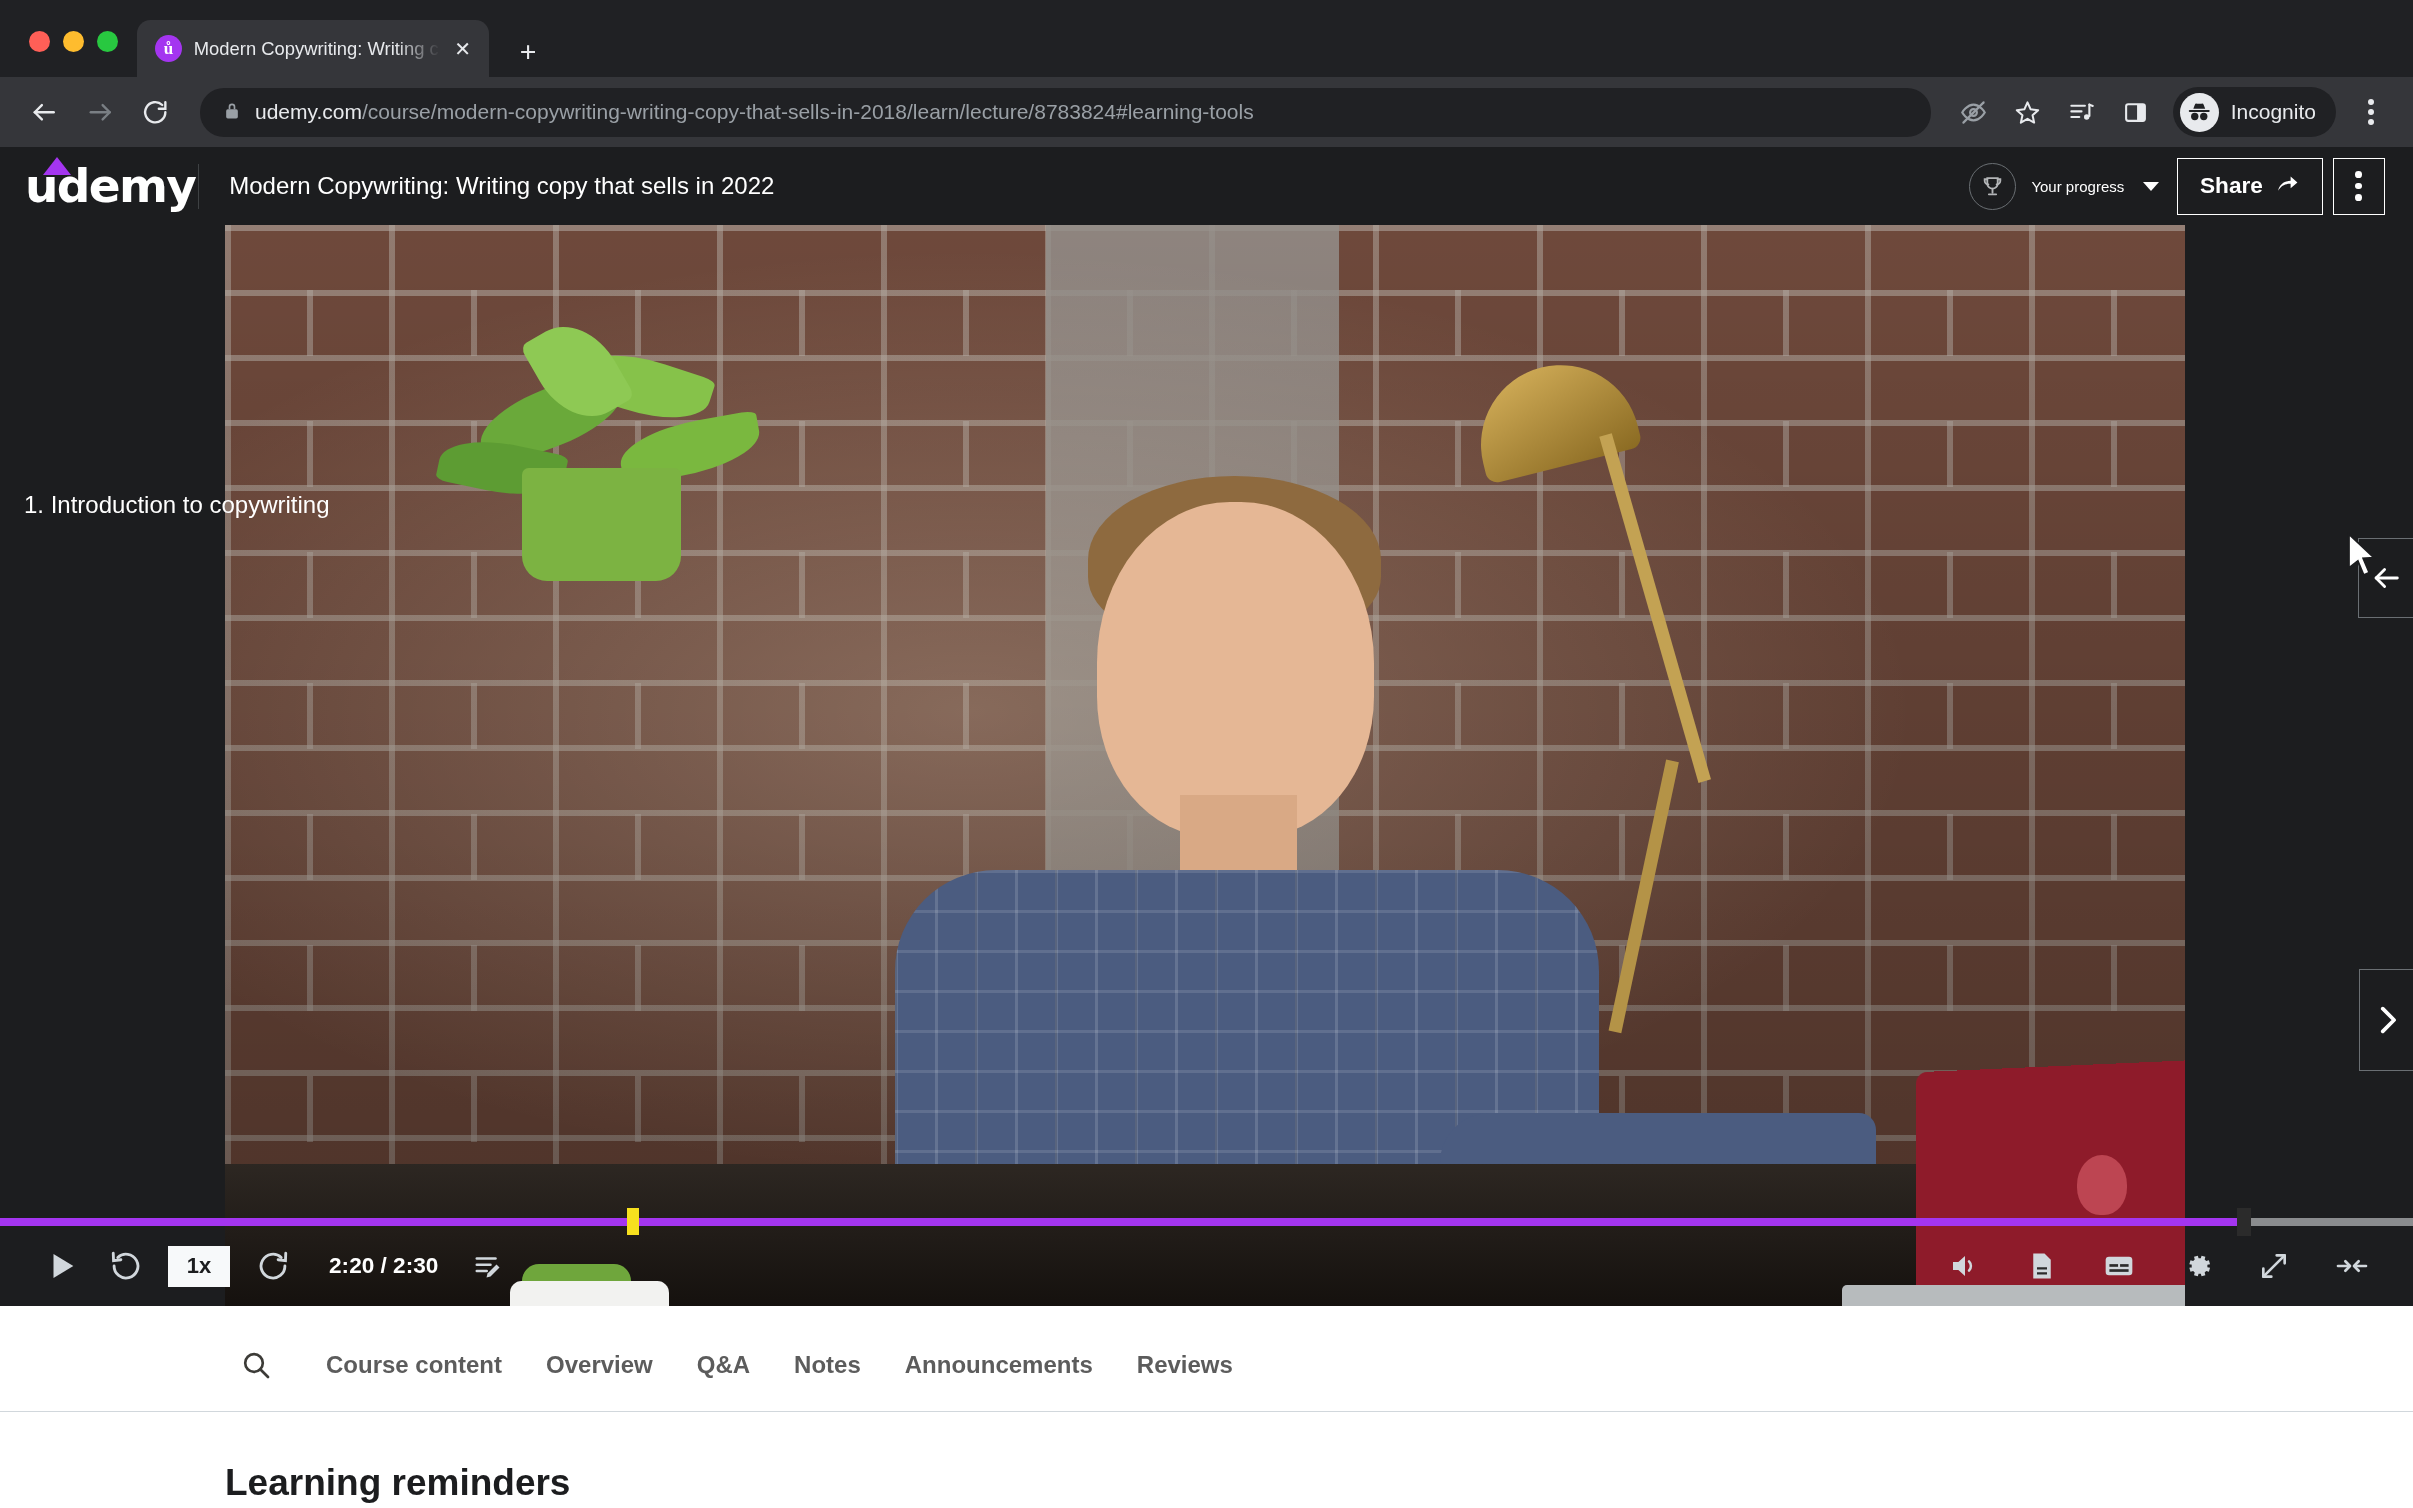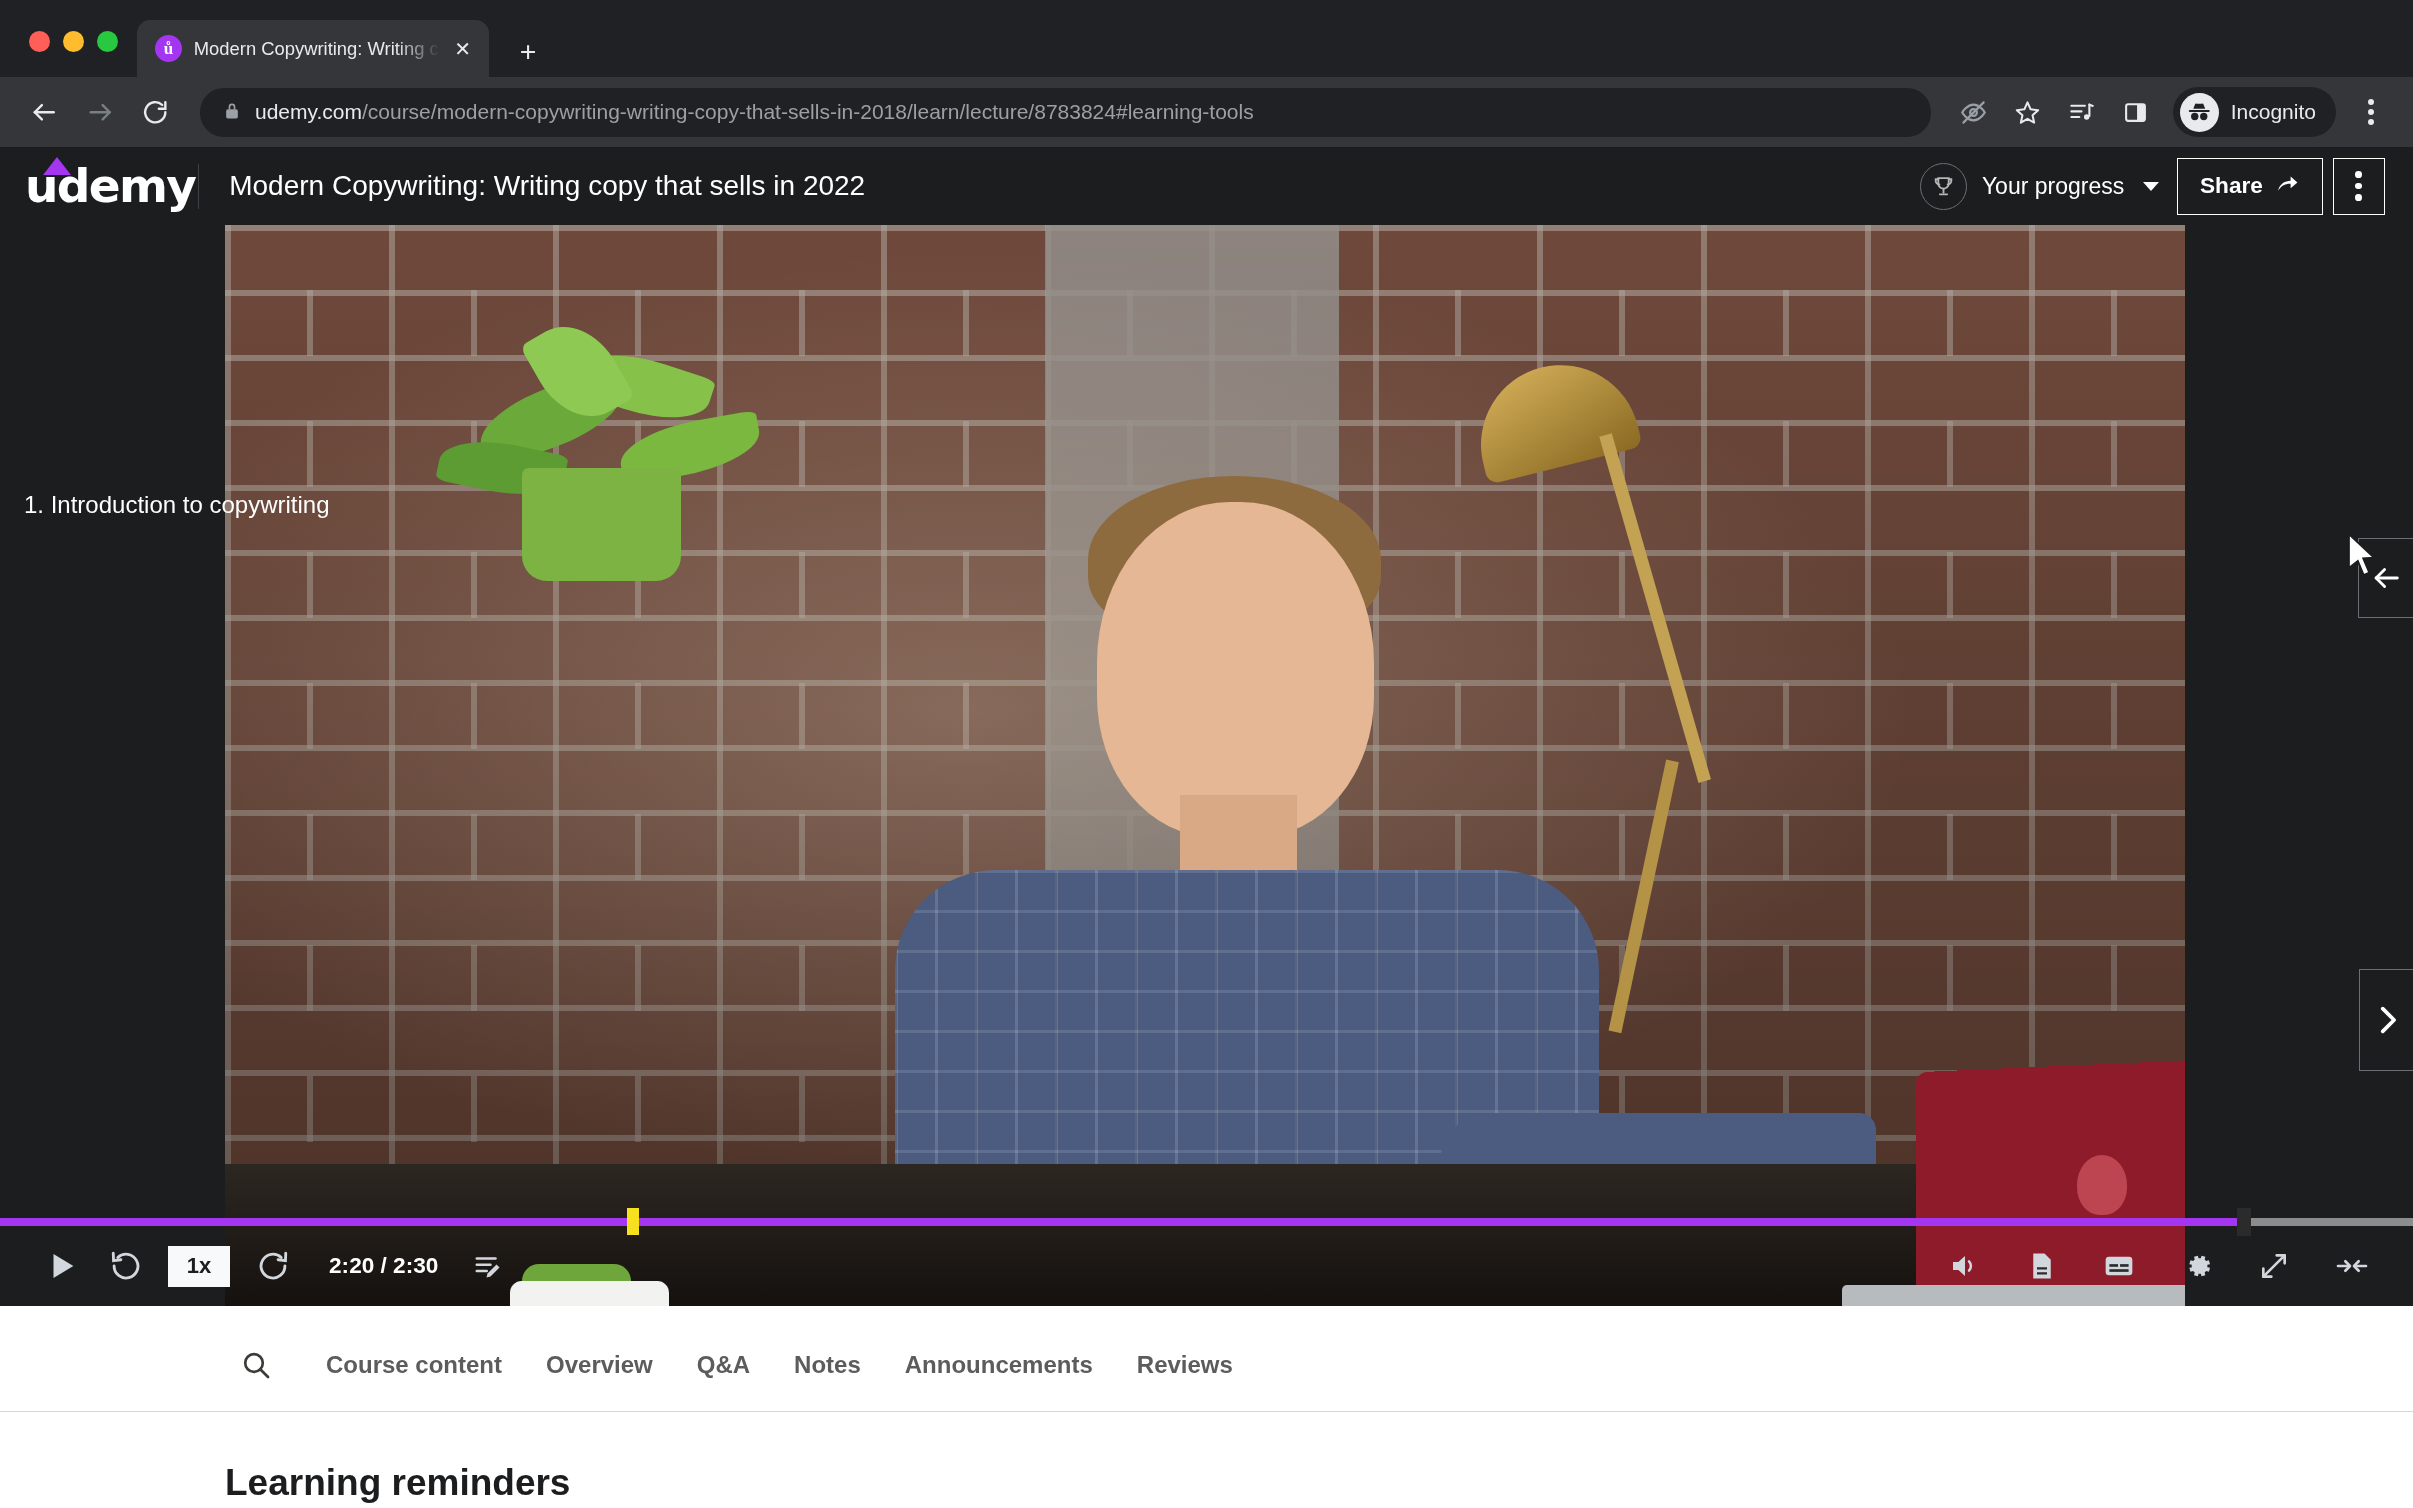--- a/index.html
+++ b/index.html
@@ -82,28 +82,28 @@
   .logo-text {
     font-family:"DejaVu Sans", sans-serif; font-weight:700; color:#fff;
     font-size:47px; letter-spacing:-1.7px; line-height:52px;
   }
   .logo-caret {
     position:absolute; left:18.4px; top:-3.4px; width:0;height:0;
     border-left:14.2px solid transparent; border-right:14.2px solid transparent;
     border-bottom:18.4px solid #a435f0;
   }
   .hdr-divider { width:1.7px; height:45px; background:#3e4143; margin:0 30px 0 23.5px; }
-  .course-title { color:#fff; font-size:28px; flex:1 1 auto; white-space:nowrap; overflow:hidden; }
+  .course-title { color:#fff; font-size:24px; flex:1 1 auto; white-space:nowrap; overflow:hidden; }
 
   .progress-wrap { display:flex; align-items:center; gap:15px; margin-right:18.4px; }
   .trophy-circle {
     width:47px;height:47px;border-radius:50%;border:1.7px solid #6a6f73;
     display:flex;align-items:center;justify-content:center;
   }
-  .progress-label { color:#fff; font-size:23px; }
+  .progress-label { color:#fff; font-size:15px; }
   .chev-down { width:0;height:0;border-left:8.4px solid transparent;border-right:8.4px solid transparent;border-top:9.2px solid #fff; margin-left:3.4px;}
 
   .share-btn {
     height:57px; border:1.7px solid #fff; background:transparent; color:#fff;
     font-size:22.6px; font-weight:bold; display:flex; align-items:center;
     gap:11.7px; padding:12px 22px; margin-right:10px;
   }
   .more-btn {
     width:52px;height:57px;border:1.7px solid #fff;display:flex;flex-direction:column;
     align-items:center;justify-content:center;gap:5px;

